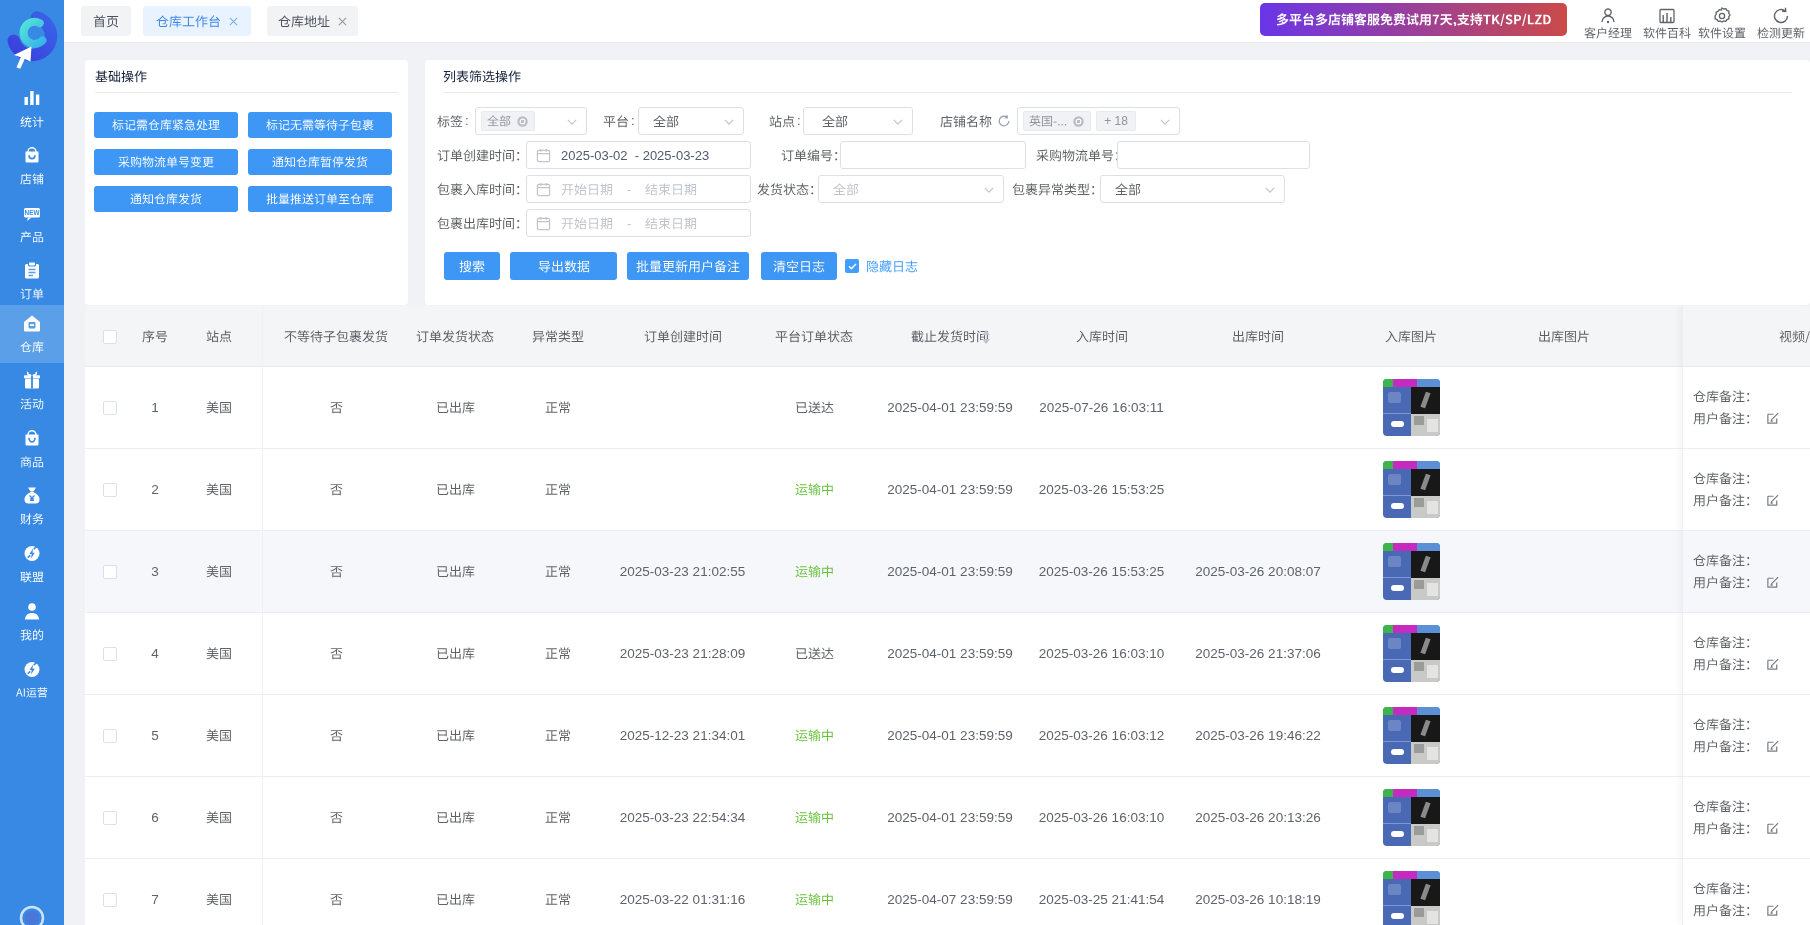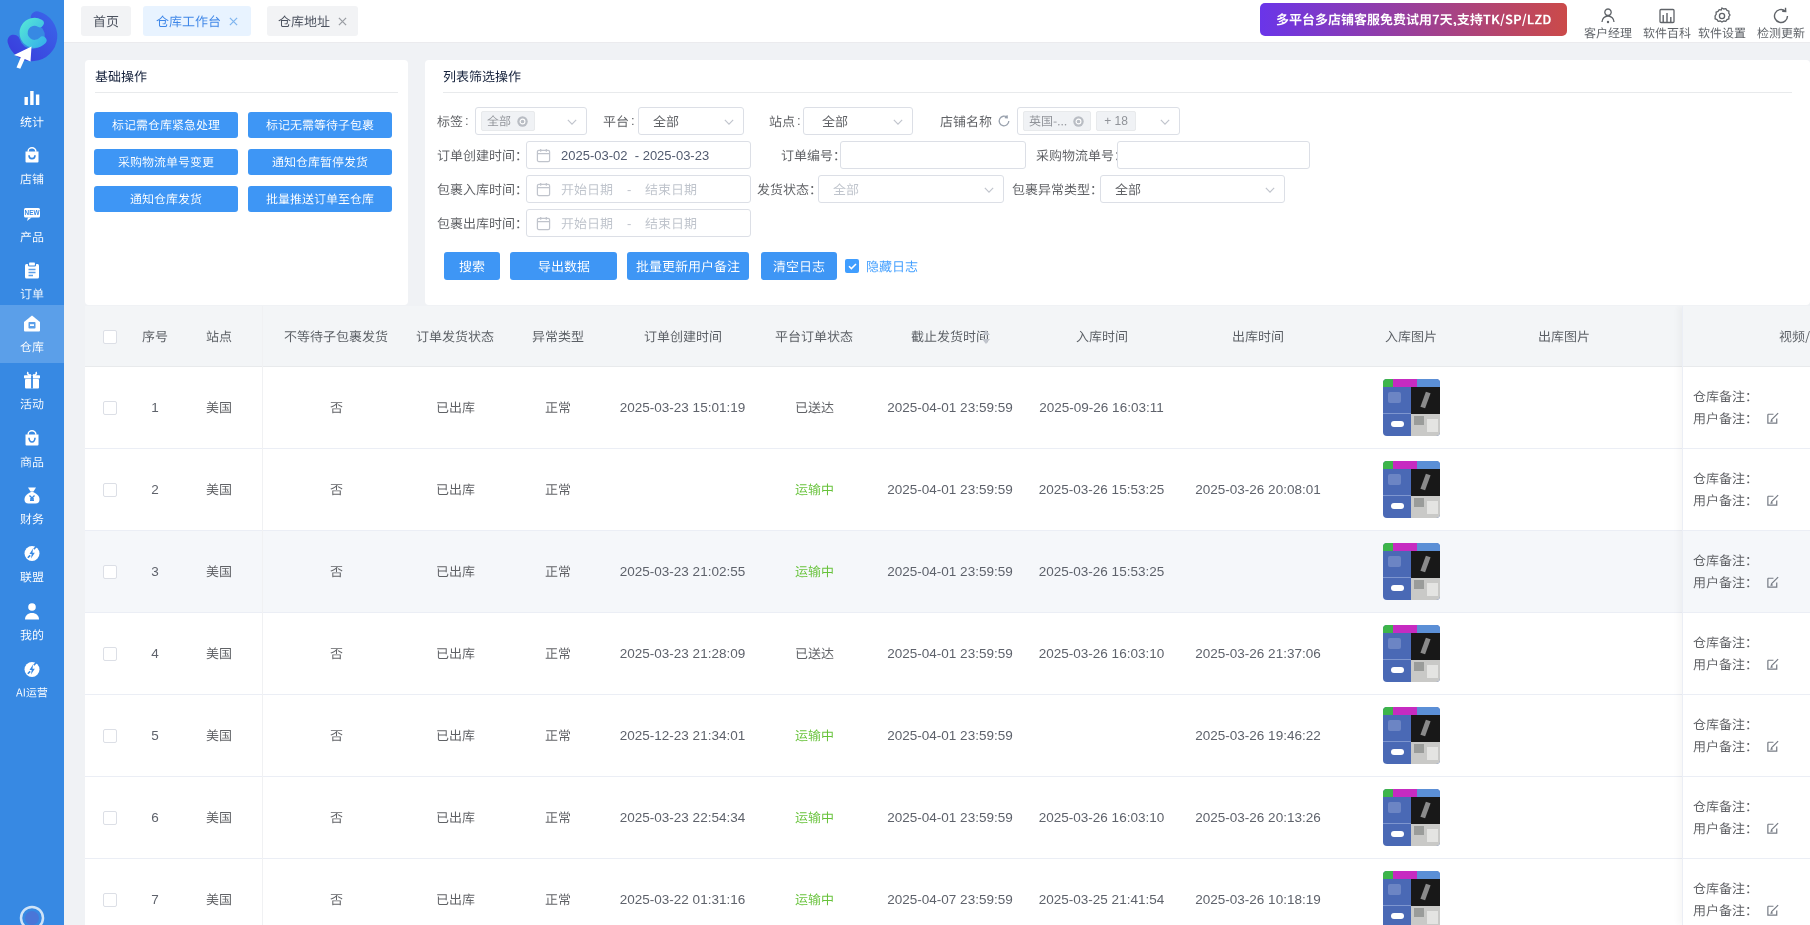--- a/index.html
+++ b/index.html
@@ -1183,33 +1183,30 @@
       <div class="abs fxc" style="left:325px;top:0;width:90px;height:81px">
         <svg width="39.0" height="13.0" viewBox="0 -870 3000 1000">
           <use href="#s60" fill="#606266"></use>
         </svg>
       </div>
       <div class="abs fxc" style="left:415px;top:0;width:115px;height:81px">
         <svg width="26.0" height="13.0" viewBox="0 -870 2000 1000">
           <use href="#s61" fill="#606266"></use>
         </svg>
       </div>
-      <div class="abs fxc" style="left:530px;top:0;width:135px;height:81px">
-        <span class="num">2025-03-23 15:01:19</span>
-      </div>
       <div class="abs fxc" style="left:665px;top:0;width:128px;height:81px">
         <svg width="39.0" height="13.0" viewBox="0 -870 3000 1000">
           <use href="#s62" fill="#606266"></use>
         </svg>
       </div>
       <div class="abs fxc" style="left:793px;top:0;width:144px;height:81px">
         <span class="num">2025-04-01 23:59:59</span>
       </div>
       <div class="abs fxc" style="left:937px;top:0;width:159px;height:81px">
-        <span class="num">2025-09-26 16:03:11</span>
+        <span class="num">2025-07-26 16:03:11</span>
       </div>
       <div class="abs fxc" style="left:1250px;top:0;width:152px;height:81px">
         <div style="position:relative;width:57px;height:57px;border-radius:4px;overflow:hidden">
           <div class="abs" style="left:0;top:0;width:57px;height:57px;background:#4a69b5"></div>
           <div class="abs" style="left:0;top:0;width:10px;height:8px;background:#3db54a"></div>
           <div class="abs" style="left:10px;top:0;width:24px;height:8px;background:#c62bc1"></div>
           <div class="abs" style="left:34px;top:0;width:23px;height:8px;background:#5b8fd6"></div>
           <div class="abs" style="left:28px;top:8px;width:29px;height:27px;background:#181818"></div>
           <div class="abs" style="left:40px;top:13px;width:5px;height:16px;background:#8a8a8a;transform:rotate(20deg)"></div>
           <div class="abs" style="left:28px;top:35px;width:29px;height:22px;background:#c9c9c7"></div>
@@ -1252,23 +1249,20 @@
         <svg width="39.0" height="13.0" viewBox="0 -870 3000 1000">
           <use href="#s63" fill="#67c23a"></use>
         </svg>
       </div>
       <div class="abs fxc" style="left:793px;top:0;width:144px;height:81px">
         <span class="num">2025-04-01 23:59:59</span>
       </div>
       <div class="abs fxc" style="left:937px;top:0;width:159px;height:81px">
         <span class="num">2025-03-26 15:53:25</span>
       </div>
-      <div class="abs fxc" style="left:1096px;top:0;width:154px;height:81px">
-        <span class="num">2025-03-26 20:08:01</span>
-      </div>
       <div class="abs fxc" style="left:1250px;top:0;width:152px;height:81px">
         <div style="position:relative;width:57px;height:57px;border-radius:4px;overflow:hidden">
           <div class="abs" style="left:0;top:0;width:57px;height:57px;background:#4a69b5"></div>
           <div class="abs" style="left:0;top:0;width:10px;height:8px;background:#3db54a"></div>
           <div class="abs" style="left:10px;top:0;width:24px;height:8px;background:#c62bc1"></div>
           <div class="abs" style="left:34px;top:0;width:23px;height:8px;background:#5b8fd6"></div>
           <div class="abs" style="left:28px;top:8px;width:29px;height:27px;background:#181818"></div>
           <div class="abs" style="left:40px;top:13px;width:5px;height:16px;background:#8a8a8a;transform:rotate(20deg)"></div>
           <div class="abs" style="left:28px;top:35px;width:29px;height:22px;background:#c9c9c7"></div>
           <div class="abs" style="left:31px;top:37px;width:10px;height:9px;background:#9a9c9a"></div>
@@ -1313,20 +1307,23 @@
         <svg width="39.0" height="13.0" viewBox="0 -870 3000 1000">
           <use href="#s63" fill="#67c23a"></use>
         </svg>
       </div>
       <div class="abs fxc" style="left:793px;top:0;width:144px;height:81px">
         <span class="num">2025-04-01 23:59:59</span>
       </div>
       <div class="abs fxc" style="left:937px;top:0;width:159px;height:81px">
         <span class="num">2025-03-26 15:53:25</span>
       </div>
+      <div class="abs fxc" style="left:1096px;top:0;width:154px;height:81px">
+        <span class="num">2025-03-26 20:08:07</span>
+      </div>
       <div class="abs fxc" style="left:1250px;top:0;width:152px;height:81px">
         <div style="position:relative;width:57px;height:57px;border-radius:4px;overflow:hidden">
           <div class="abs" style="left:0;top:0;width:57px;height:57px;background:#4a69b5"></div>
           <div class="abs" style="left:0;top:0;width:10px;height:8px;background:#3db54a"></div>
           <div class="abs" style="left:10px;top:0;width:24px;height:8px;background:#c62bc1"></div>
           <div class="abs" style="left:34px;top:0;width:23px;height:8px;background:#5b8fd6"></div>
           <div class="abs" style="left:28px;top:8px;width:29px;height:27px;background:#181818"></div>
           <div class="abs" style="left:40px;top:13px;width:5px;height:16px;background:#8a8a8a;transform:rotate(20deg)"></div>
           <div class="abs" style="left:28px;top:35px;width:29px;height:22px;background:#c9c9c7"></div>
           <div class="abs" style="left:31px;top:37px;width:10px;height:9px;background:#9a9c9a"></div>
@@ -1429,20 +1426,23 @@
         <span class="num">2025-12-23 21:34:01</span>
       </div>
       <div class="abs fxc" style="left:665px;top:0;width:128px;height:81px">
         <svg width="39.0" height="13.0" viewBox="0 -870 3000 1000">
           <use href="#s63" fill="#67c23a"></use>
         </svg>
       </div>
       <div class="abs fxc" style="left:793px;top:0;width:144px;height:81px">
         <span class="num">2025-04-01 23:59:59</span>
       </div>
+      <div class="abs fxc" style="left:937px;top:0;width:159px;height:81px">
+        <span class="num">2025-03-26 16:03:12</span>
+      </div>
       <div class="abs fxc" style="left:1096px;top:0;width:154px;height:81px">
         <span class="num">2025-03-26 19:46:22</span>
       </div>
       <div class="abs fxc" style="left:1250px;top:0;width:152px;height:81px">
         <div style="position:relative;width:57px;height:57px;border-radius:4px;overflow:hidden">
           <div class="abs" style="left:0;top:0;width:57px;height:57px;background:#4a69b5"></div>
           <div class="abs" style="left:0;top:0;width:10px;height:8px;background:#3db54a"></div>
           <div class="abs" style="left:10px;top:0;width:24px;height:8px;background:#c62bc1"></div>
           <div class="abs" style="left:34px;top:0;width:23px;height:8px;background:#5b8fd6"></div>
           <div class="abs" style="left:28px;top:8px;width:29px;height:27px;background:#181818"></div>

